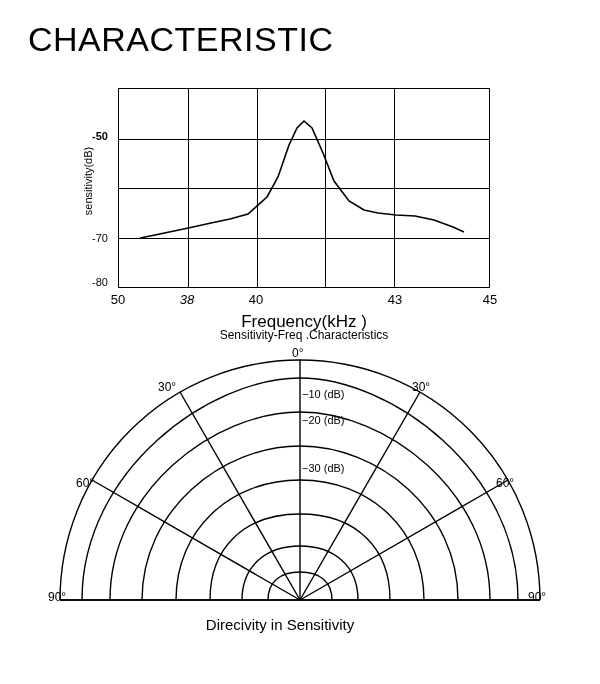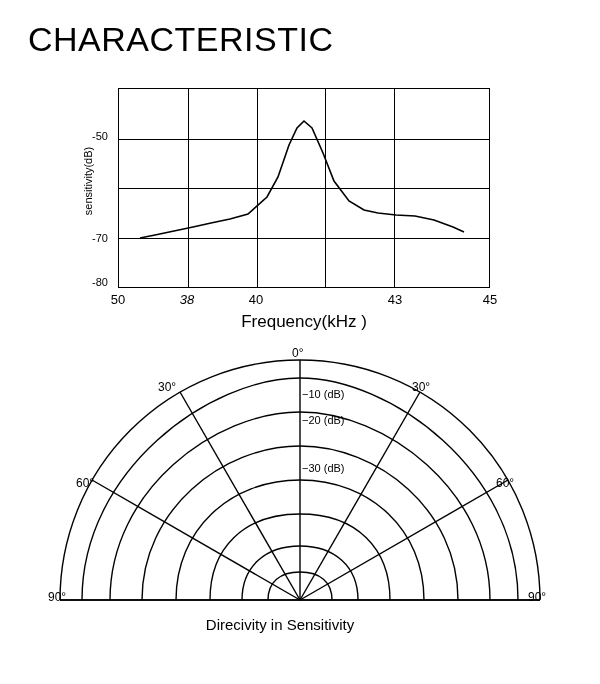--- a/index.html
+++ b/index.html
@@ -157,32 +157,33 @@
     <div class="vgrid" style="left:74.4%;"></div>
     <div class="hgrid" style="top:25%;"></div>
     <div class="hgrid" style="top:50%;"></div>
     <div class="hgrid" style="top:75%;"></div>
   </div>
 
   <svg class="curve" width="372" height="200" viewBox="0 0 372 200">
     <polyline fill="none" stroke="#000000" stroke-width="1.6" points="22,150 37,147 56,143 75,139 93,135 112,131 130,126 149,109 160,89 171,57 179,40 186,33 194,40 205,65 216,93 231,113 246,122 260,125 278,127 297,128 316,132 335,139 346,144"></polyline>
   </svg>
 
-  <div class="ylabel-tick" style="left:14px; top:50px;">-50</div>
+  <div class="ylabel-tick" style="left:14px; top:50px;font-weight:bold;">-50</div>
   <div class="ylabel-tick" style="left:14px; top:152px;">-70</div>
   <div class="ylabel-tick" style="left:14px; top:196px;">-80</div>
 
   <div class="xlabel-tick" style="left:43px;">50</div>
   <div class="xlabel-tick" style="left:112px;font-style:italic;">38</div>
   <div class="xlabel-tick" style="left:181px;">40</div>
   <div class="xlabel-tick" style="left:320px;">43</div>
   <div class="xlabel-tick" style="left:415px;">45</div>
 
   <div class="axis-title-y">sensitivity(dB)</div>
   <div class="axis-title-x">Frequency(kHz )</div>
+  <div class="chart-caption">Sensitivity-Freq .Characteristics</div>
 </div>
 
 <div id="polar-chart">
 
   <svg width="540" height="270" viewBox="0 0 540 270">
     <g stroke="#000000" fill="none" stroke-width="1.4">
 
       <line x1="30" y1="250" x2="510" y2="250"></line>
 
       <line x1="270" y1="250" x2="30" y2="250"></line>

